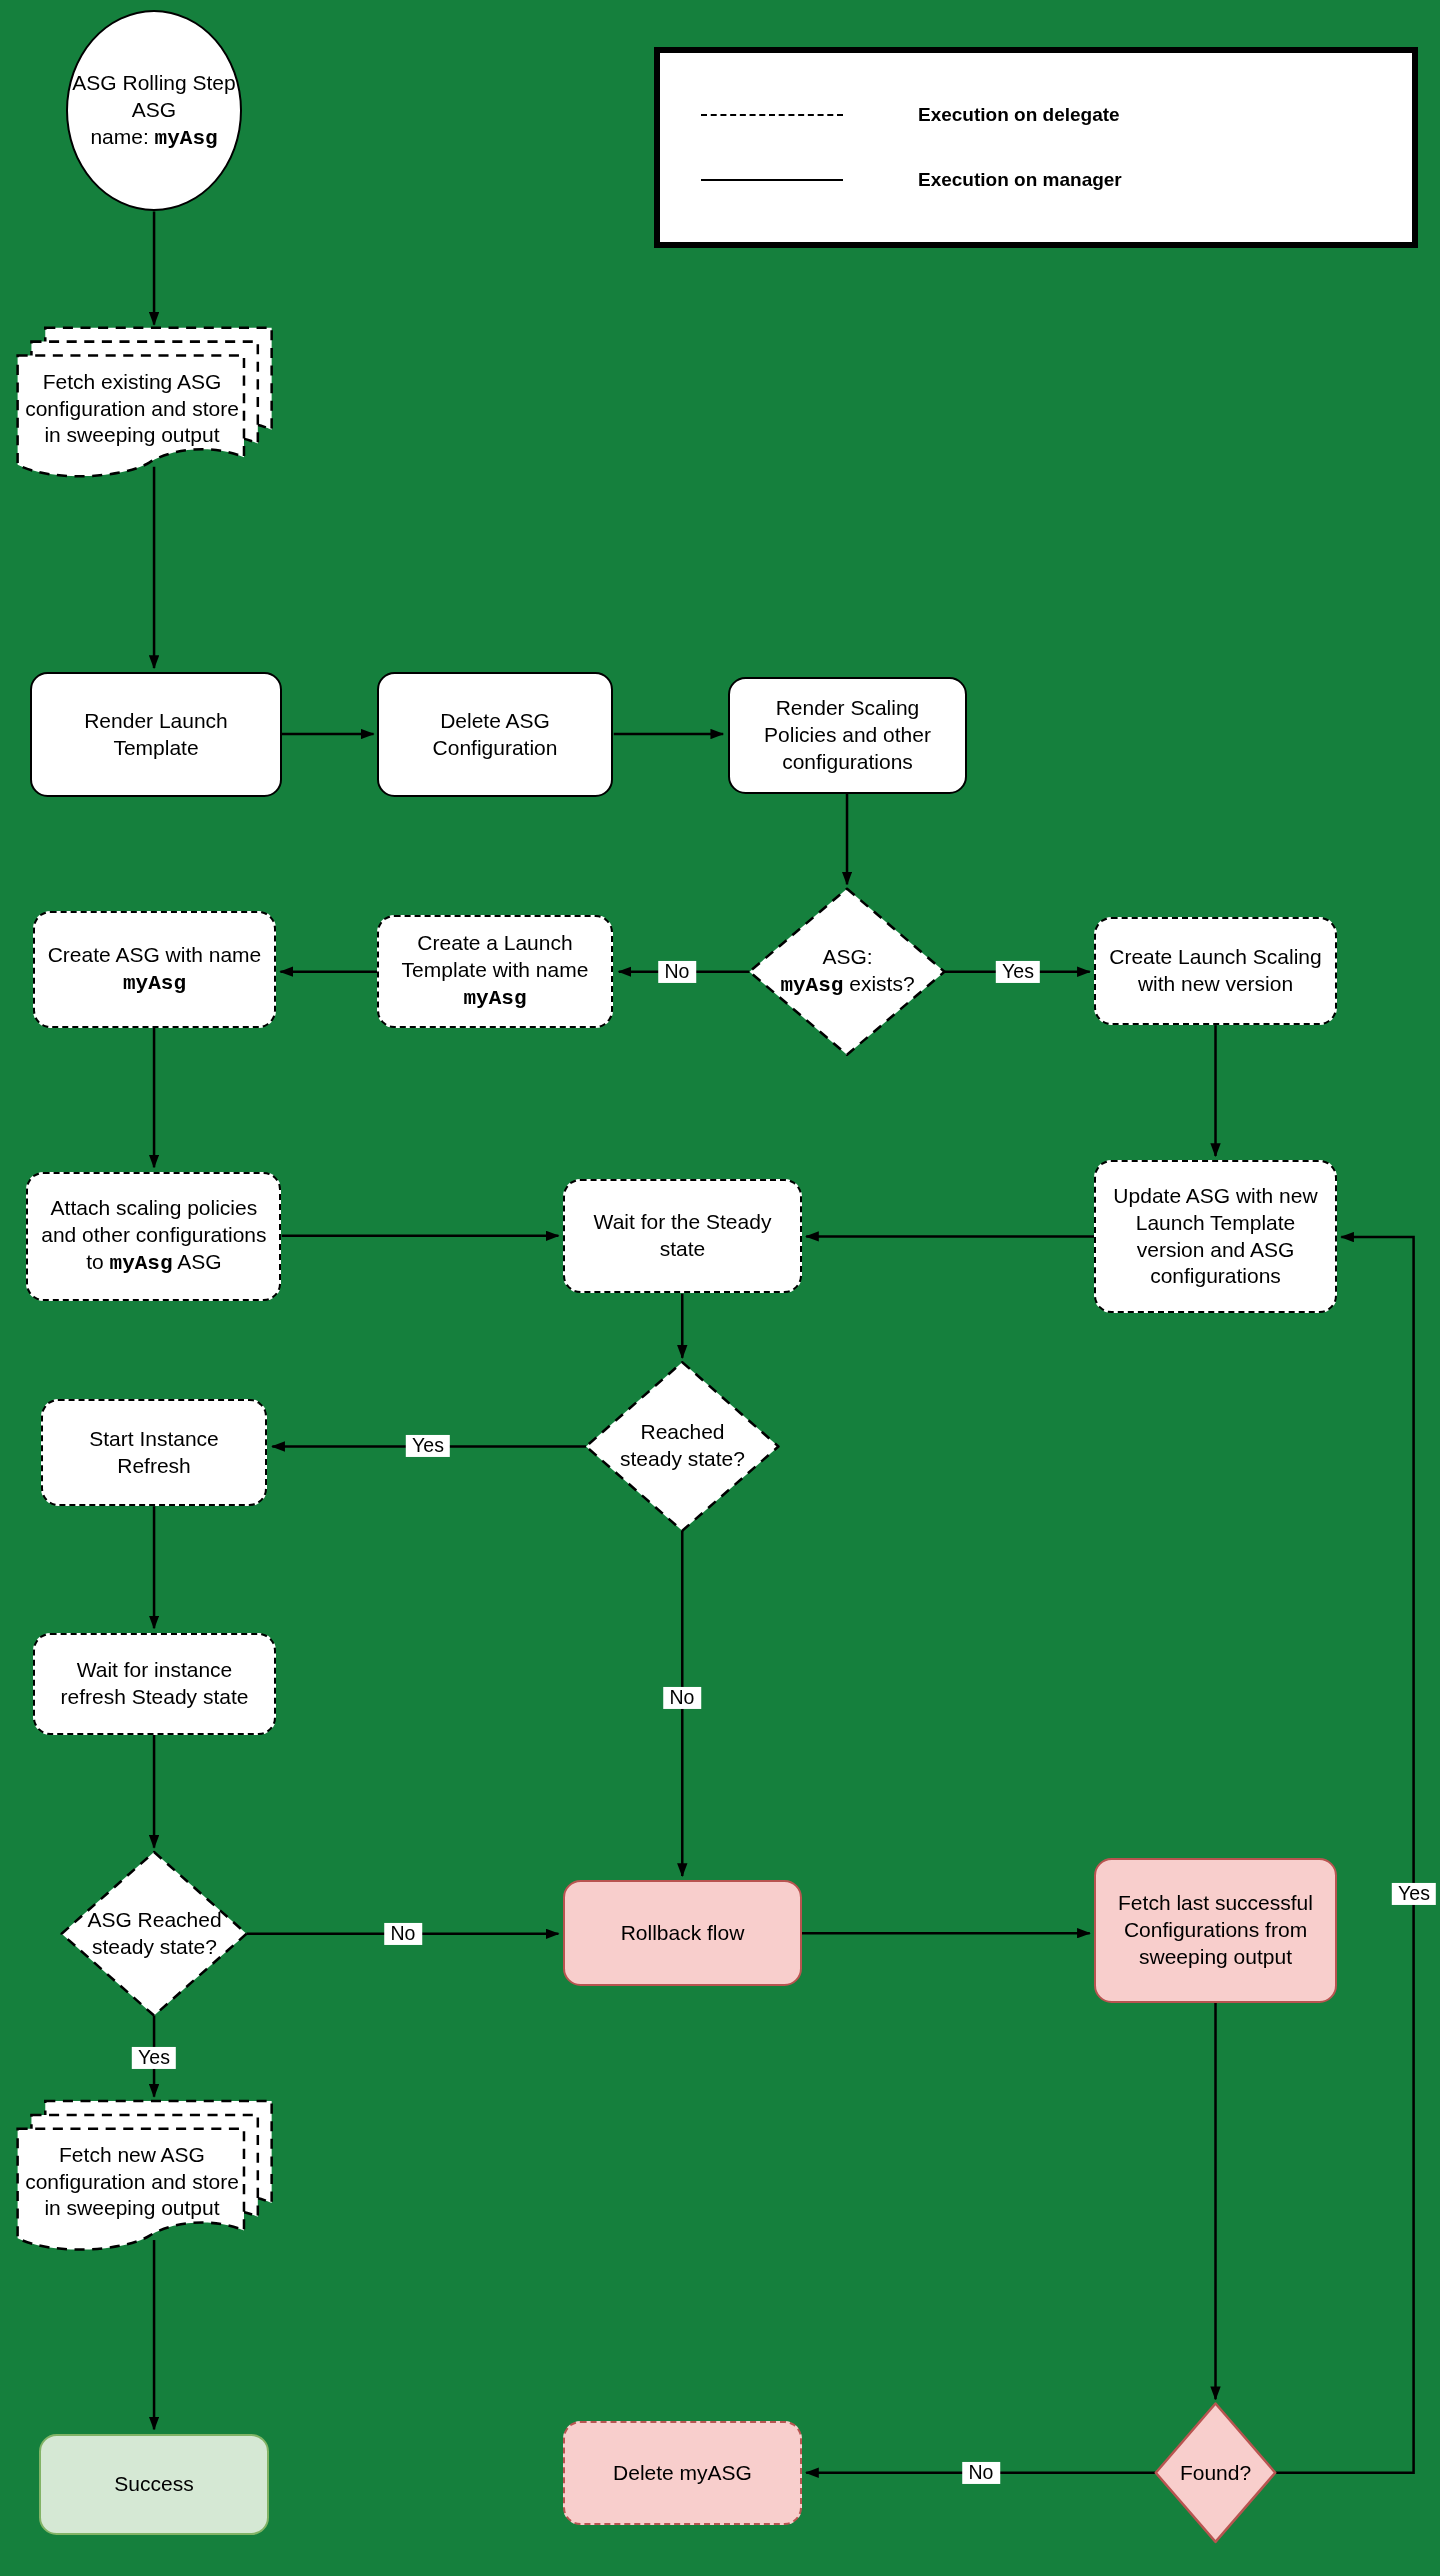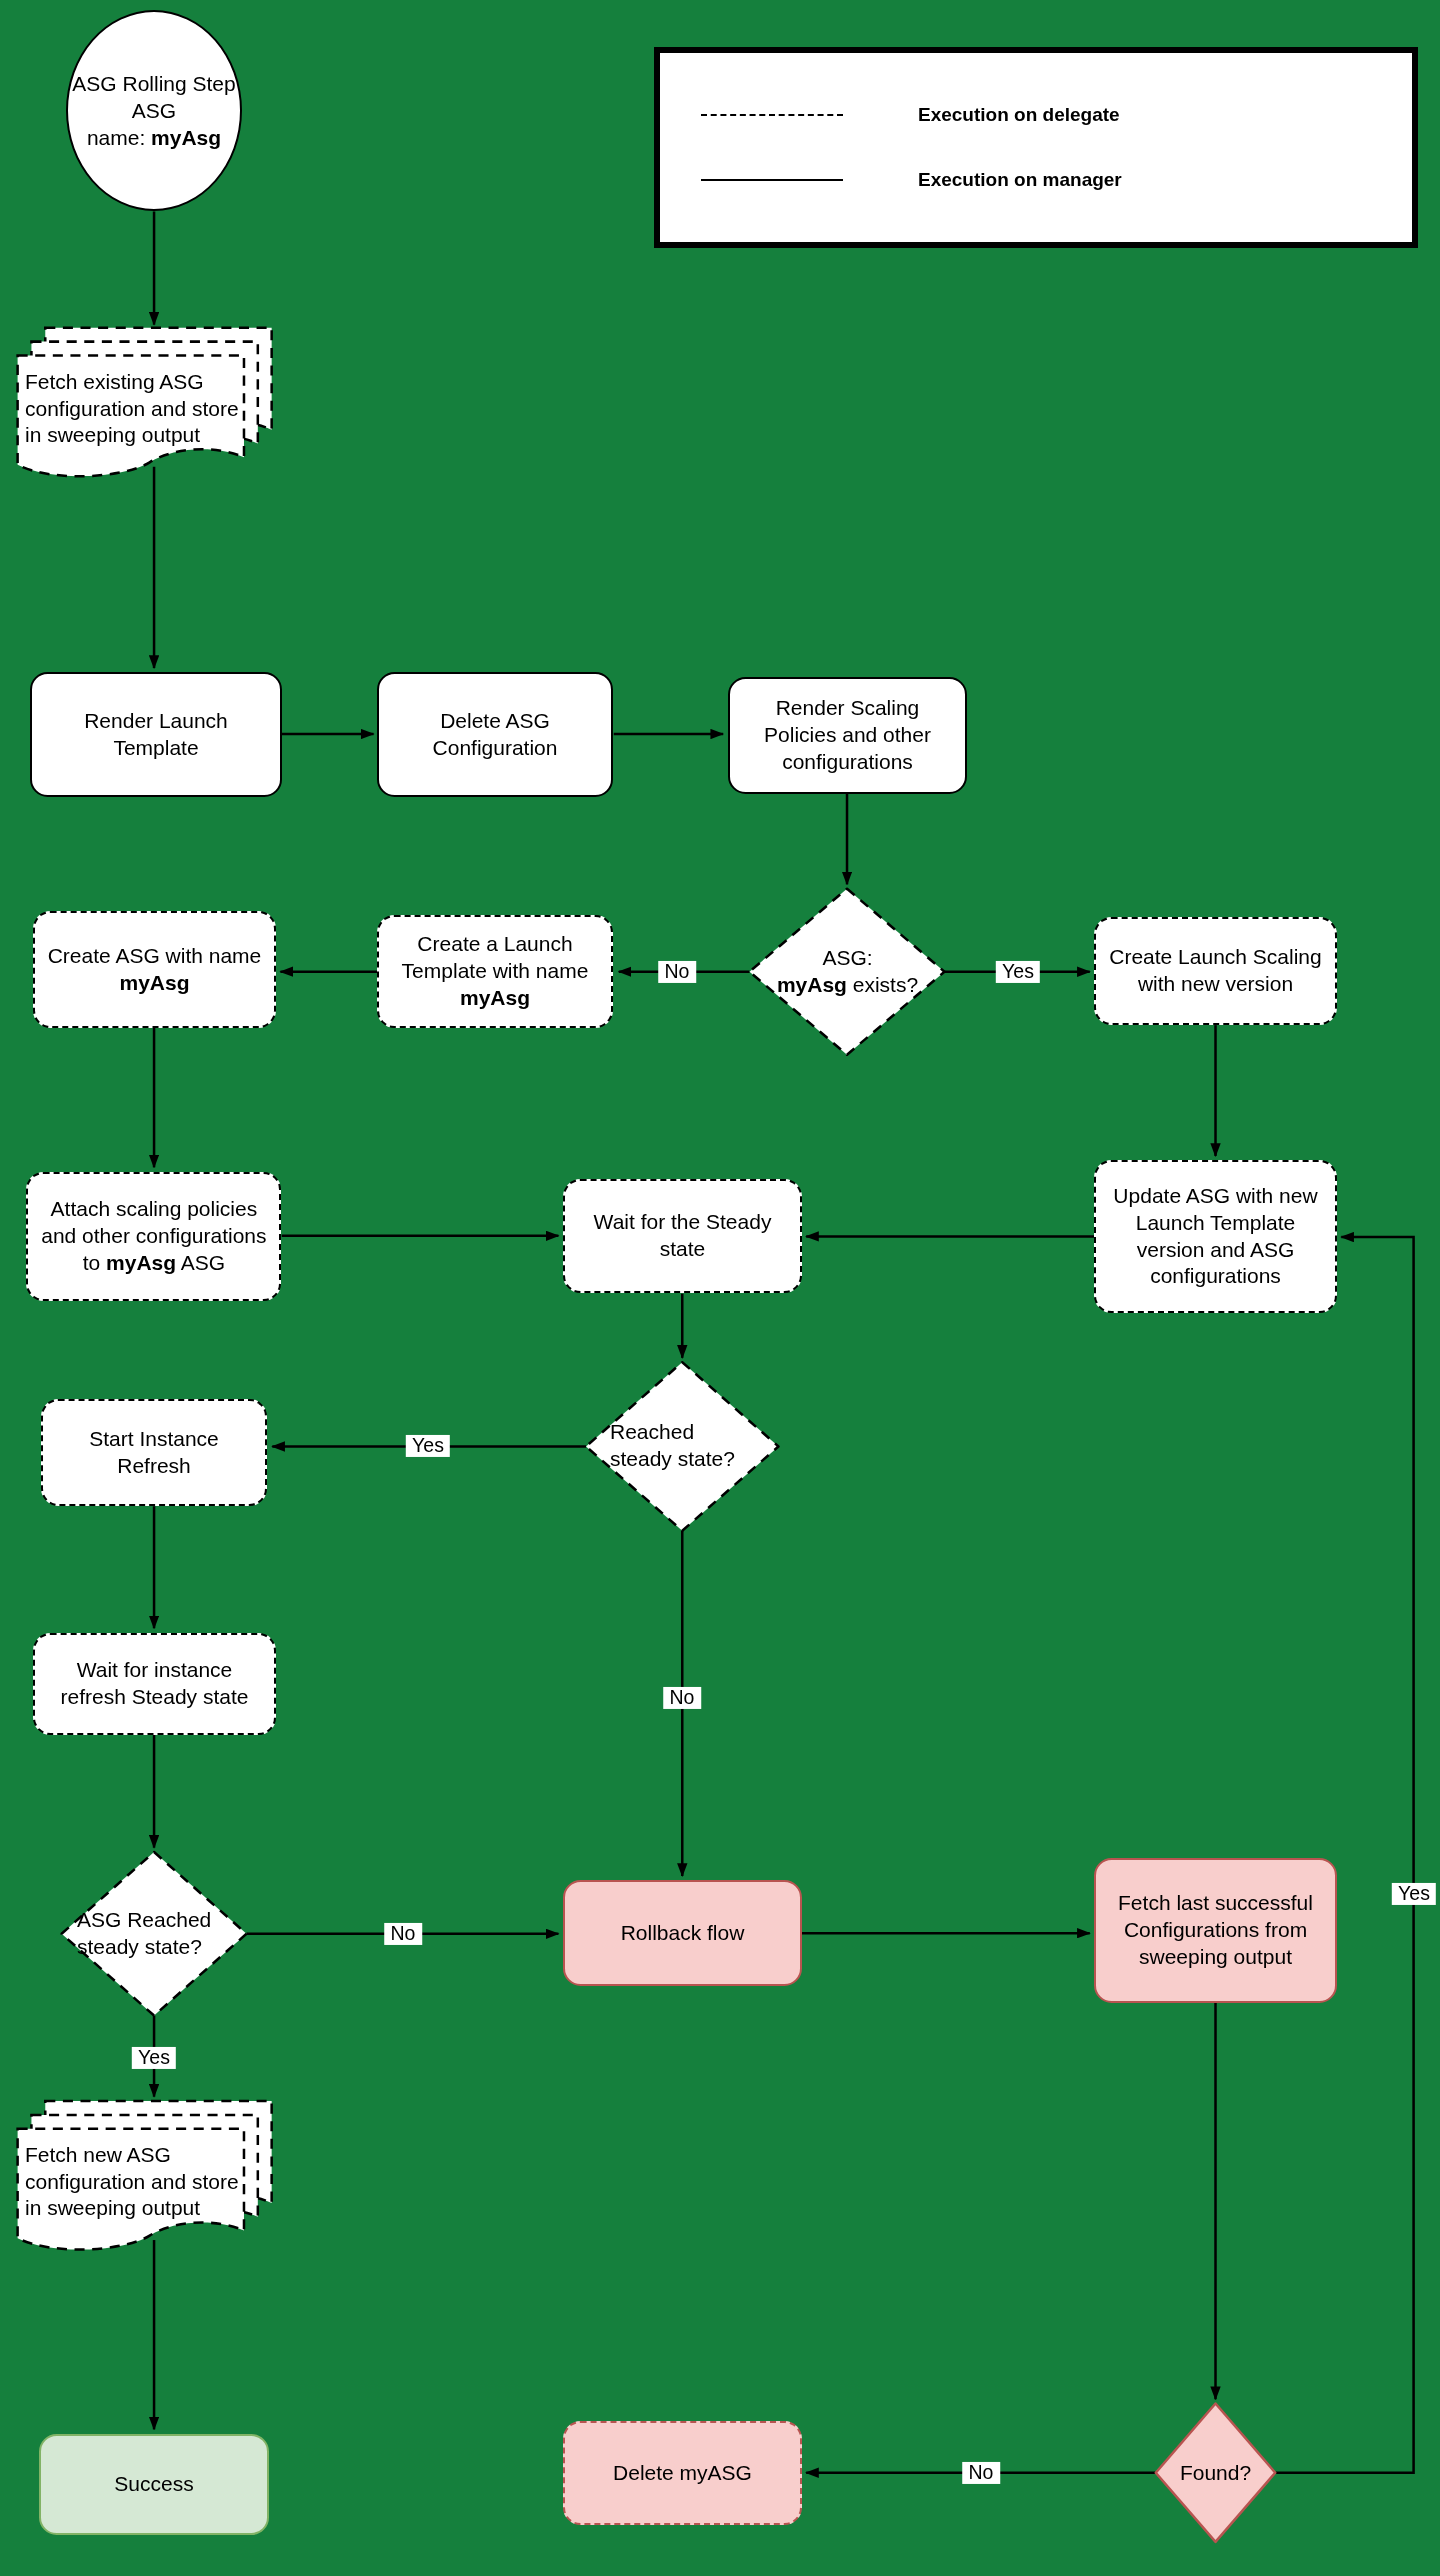--- a/index.html
+++ b/index.html
@@ -18,22 +18,22 @@
         display:flex;flex-direction:column;align-items:center;justify-content:center;text-align:center;
         font-size:21px;line-height:1.28;padding:3.8px 10px;}
   .node.dashed{border-style:dashed;}
   .node.red{background:var(--red-fill);border-color:var(--red-stroke);}
   .node.red-dashed{background:var(--red-fill);border-color:var(--red-stroke);border-style:dashed;}
   .node.green{background:var(--green-fill);border-color:var(--green-stroke);}
   .circle-node{position:absolute;box-sizing:border-box;background:#fff;border:2.5px solid #000;border-radius:50%;
         display:flex;flex-direction:column;align-items:center;justify-content:center;text-align:center;
         font-size:21px;line-height:1.3;}
   .overlay-text{position:absolute;display:flex;flex-direction:column;align-items:center;justify-content:center;
-        font-size:21px;line-height:1.28;pointer-events:none;}
-  .b, .overlay-text b, .node b{font-weight:bold;}
+        text-align:center;font-size:21px;line-height:1.28;pointer-events:none;}
+  .b, .overlay-text b, .node b{font-weight:bold;font-family:Liberation Mono, monospace;}
   .elabel{position:absolute;transform:translate(-50%,-50%);background:#ffffff;padding:1.3px 6.3px;
         font-size:19.5px;line-height:1;white-space:nowrap;}
   #legend{position:absolute;left:654px;top:47px;width:764px;height:201px;box-sizing:border-box;
         border:6.3px solid #000;background:#fff;display:flex;flex-direction:column;justify-content:center;
         gap:43px;padding-left:41px;}
   .legend-row{display:flex;align-items:center;}
   .legend-sample{width:142px;height:0;border-top:2.5px solid #000;}
   .legend-sample.dashed{border-top-style:dashed;}
   .legend-label{margin-left:75px;font-weight:bold;font-size:19px;}
 </style>

